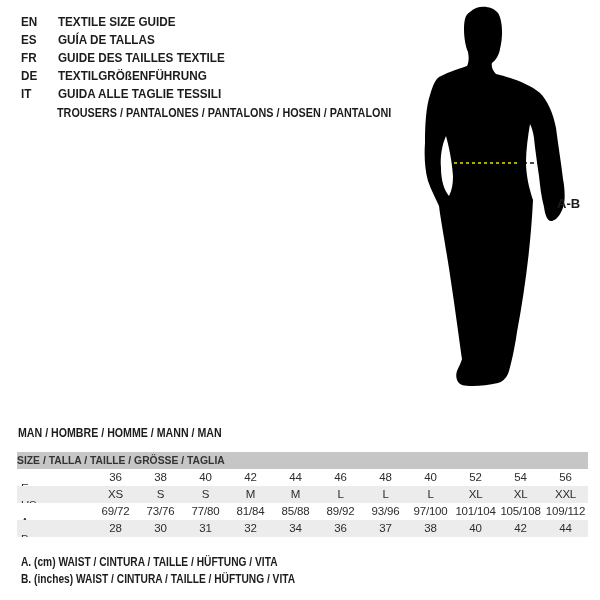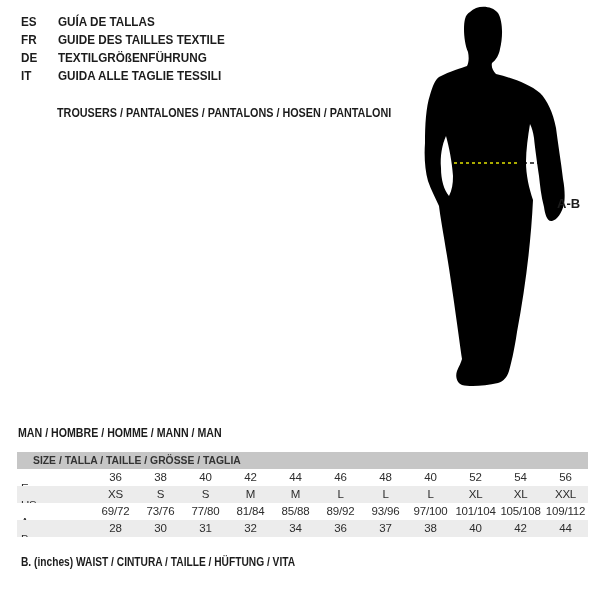--- a/index.html
+++ b/index.html
@@ -21,34 +21,35 @@
 
   
   .figure-svg{left:410px;top:0px;}
   .ab-label{left:557px;top:156px;font-size:13px;font-weight:bold;letter-spacing:0px;margin-top:40px;}
 
   
   .man-title{left:18px;top:426px;font-size:12.5px;font-weight:bold;}
   .size-table{left:17px;top:452px;width:571px;font-size:11.5px;}
   .size-header{
     height:17px;line-height:17px;background:#c6c6c6;color:#333;
-    font-weight:bold;padding-left:16px;box-sizing:border-box;
+    font-weight:bold;padding-left:0;box-sizing:border-box;
   }
   .tr{display:grid;grid-template-columns:76px repeat(11,1fr);height:17px;line-height:17px;color:#2d2d2d;}
   .tr.stripe{background:#ececec;}
   .td{text-align:center;letter-spacing:-0.2px;overflow:hidden;}
   .td.label{text-align:left;padding-left:4px;margin-top:11px;}
 
   
   .notes{left:21px;top:554px;font-size:12px;font-weight:bold;line-height:17px;}
 </style>
 </head>
 <body>
 
 <div class="abs langs">
+  <div class="lang-row"><span class="cond"><span class="lang-code">EN</span><span>TEXTILE SIZE GUIDE</span></span></div>
   <div class="lang-row"><span class="cond"><span class="lang-code">ES</span><span>GUÍA DE TALLAS</span></span></div>
   <div class="lang-row"><span class="cond"><span class="lang-code">FR</span><span>GUIDE DES TAILLES TEXTILE</span></span></div>
   <div class="lang-row"><span class="cond"><span class="lang-code">DE</span><span>TEXTILGRÖßENFÜHRUNG</span></span></div>
   <div class="lang-row"><span class="cond"><span class="lang-code">IT</span><span>GUIDA ALLE TAGLIE TESSILI</span></span></div>
 </div>
 
 <div class="abs category">
   <span class="cond">TROUSERS / PANTALONES / PANTALONS / HOSEN / PANTALONI</span>
 </div>
 
@@ -136,14 +137,15 @@
     <div class="td">36</div>
     <div class="td">37</div>
     <div class="td">38</div>
     <div class="td">40</div>
     <div class="td">42</div>
     <div class="td">44</div>
   </div>
 </div>
 
 <div class="abs notes">
+  <div><span class="cond85">A. (cm) WAIST / CINTURA / TAILLE / HÜFTUNG / VITA</span></div>
   <div><span class="cond85">B. (inches) WAIST / CINTURA / TAILLE / HÜFTUNG / VITA</span></div>
 </div>
 
 </body></html>

